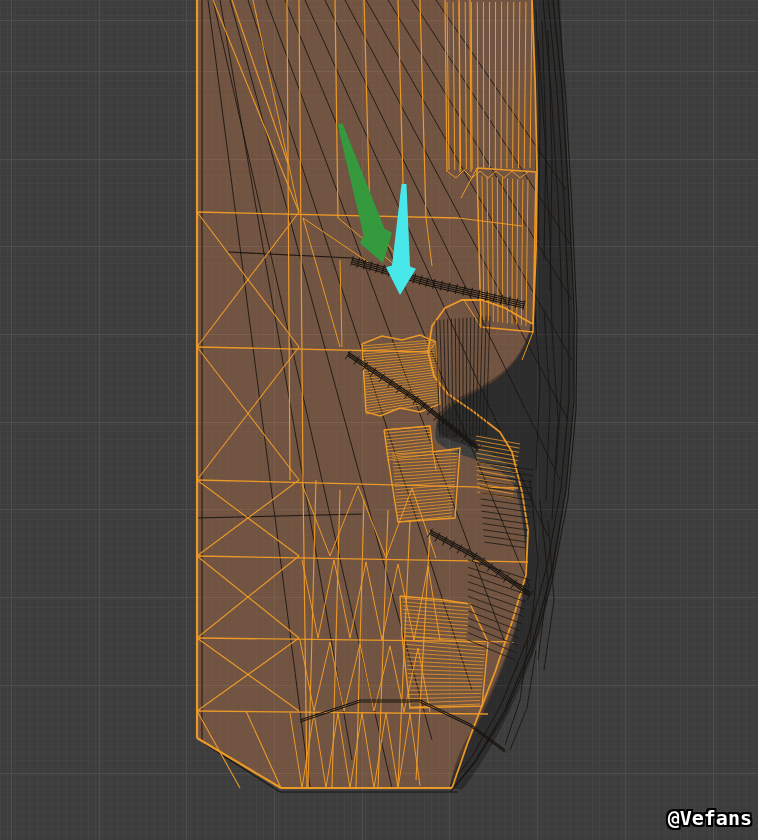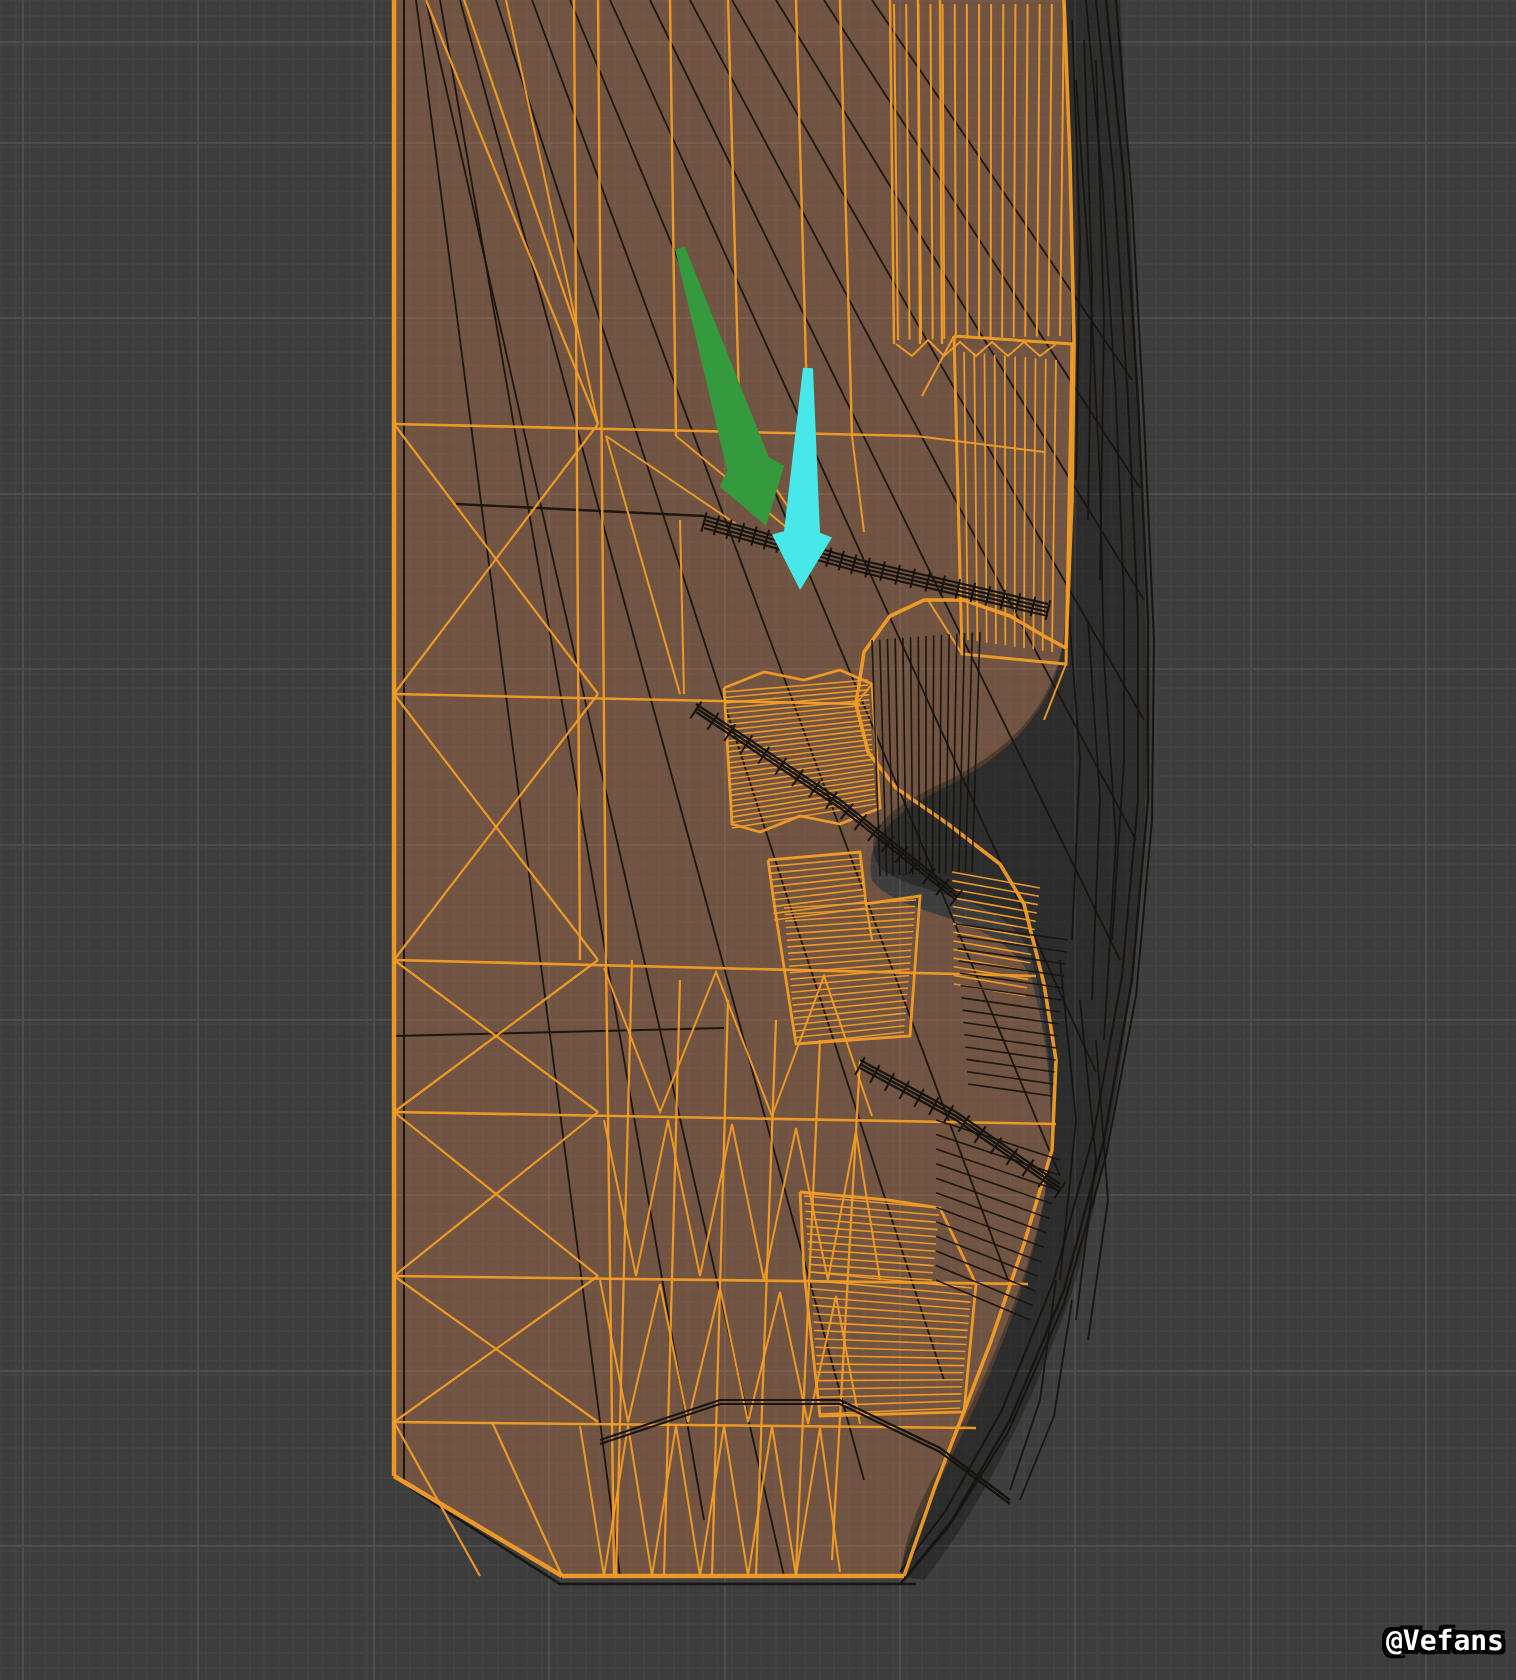--- a/index.html
+++ b/index.html
@@ -15,21 +15,21 @@
       repeating-linear-gradient(to bottom, var(--grid_minor,#434343) 0 1px, transparent 1px 7.31px);
     background-position: 11px 0, 0 71px, 0 0, 0 0;
     font-family:"DejaVu Sans","Liberation Sans",sans-serif;
   }
   .viewport svg{position:absolute;left:0;top:0;}
   .watermark{
     position:absolute;
     right:6px;bottom:12px;
     font-family:"DejaVu Sans Mono","Liberation Mono",monospace;
     font-weight:bold;
-    font-size:14px;
+    font-size:20px;
     line-height:1;
     color:var(--watermark,#ffffff);
     text-shadow:
       2px 0 0 #000,-2px 0 0 #000,0 2px 0 #000,0 -2px 0 #000,
       2px 2px 0 #000,-2px -2px 0 #000,2px -2px 0 #000,-2px 2px 0 #000;
     letter-spacing:0px;
     user-select:none;
     text-align:right;
   }
 </style>

